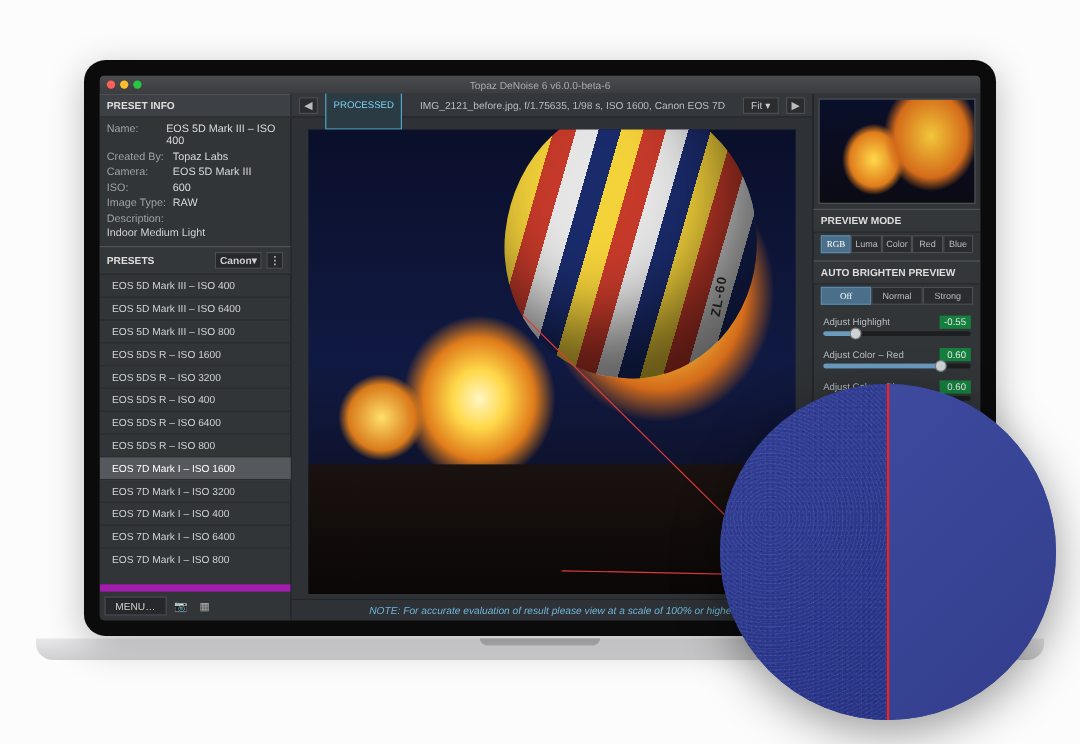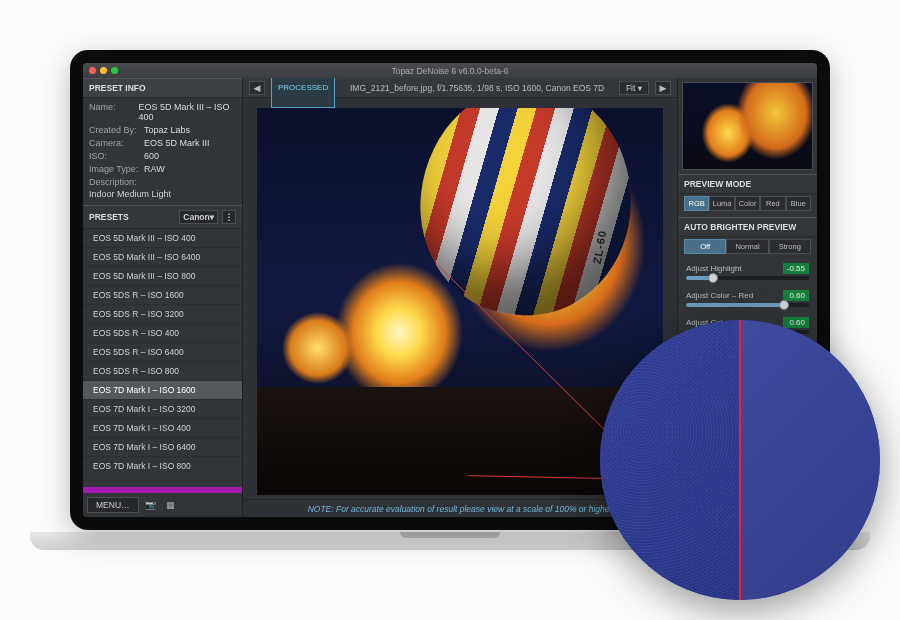--- a/index.html
+++ b/index.html
@@ -175,21 +175,21 @@
       radial-gradient(ellipse 60px 70px at 72% 35%, #f2c73a 0%, #d46b1a 50%, rgba(0,0,0,0) 66%),
       radial-gradient(ellipse 40px 45px at 35% 58%, #ffd94a 0%, #e07c1b 50%, rgba(0,0,0,0) 66%),
       linear-gradient(#0a0f2a,#0b0b14);
     border:1px solid #4a4d51;
   }
   .seg-row{display:flex;gap:0;margin:2px 6px 6px;}
   .seg{
     flex:1;text-align:center;padding:2px 0;font-size:7.5px;
     background:#2a2c2f;border:1px solid #4a4d51;color:#bbb;cursor:pointer;
   }
-  .seg.sel{background:#4a6f8a;color:#fff;border-color:#5a88a8;}
+  .seg.sel{background:#4a6f8a;color:#fff;border-color:#5a88a8;font-family:Liberation Serif, serif;}
   .param{padding:3px 8px;}
   .param-row{display:flex;justify-content:space-between;align-items:center;margin-bottom:2px;}
   .param-lbl{color:#b8bbc0;font-size:8px;}
   .param-val{color:#e8e8e8;font-size:8px;background:#15803d;padding:1px 4px;min-width:26px;text-align:right;}
   .slider{height:4px;background:#1c1e20;border-radius:2px;position:relative;margin-bottom:4px;}
   .slider-fill{position:absolute;left:0;top:0;bottom:0;background:#6a9cc0;border-radius:2px;}
   .slider-thumb{position:absolute;top:-3px;width:10px;height:10px;border-radius:50%;
     background:#cfd3d7;border:1px solid #7a7d82;transform:translateX(-50%);}
   
   .zoom-circle{

